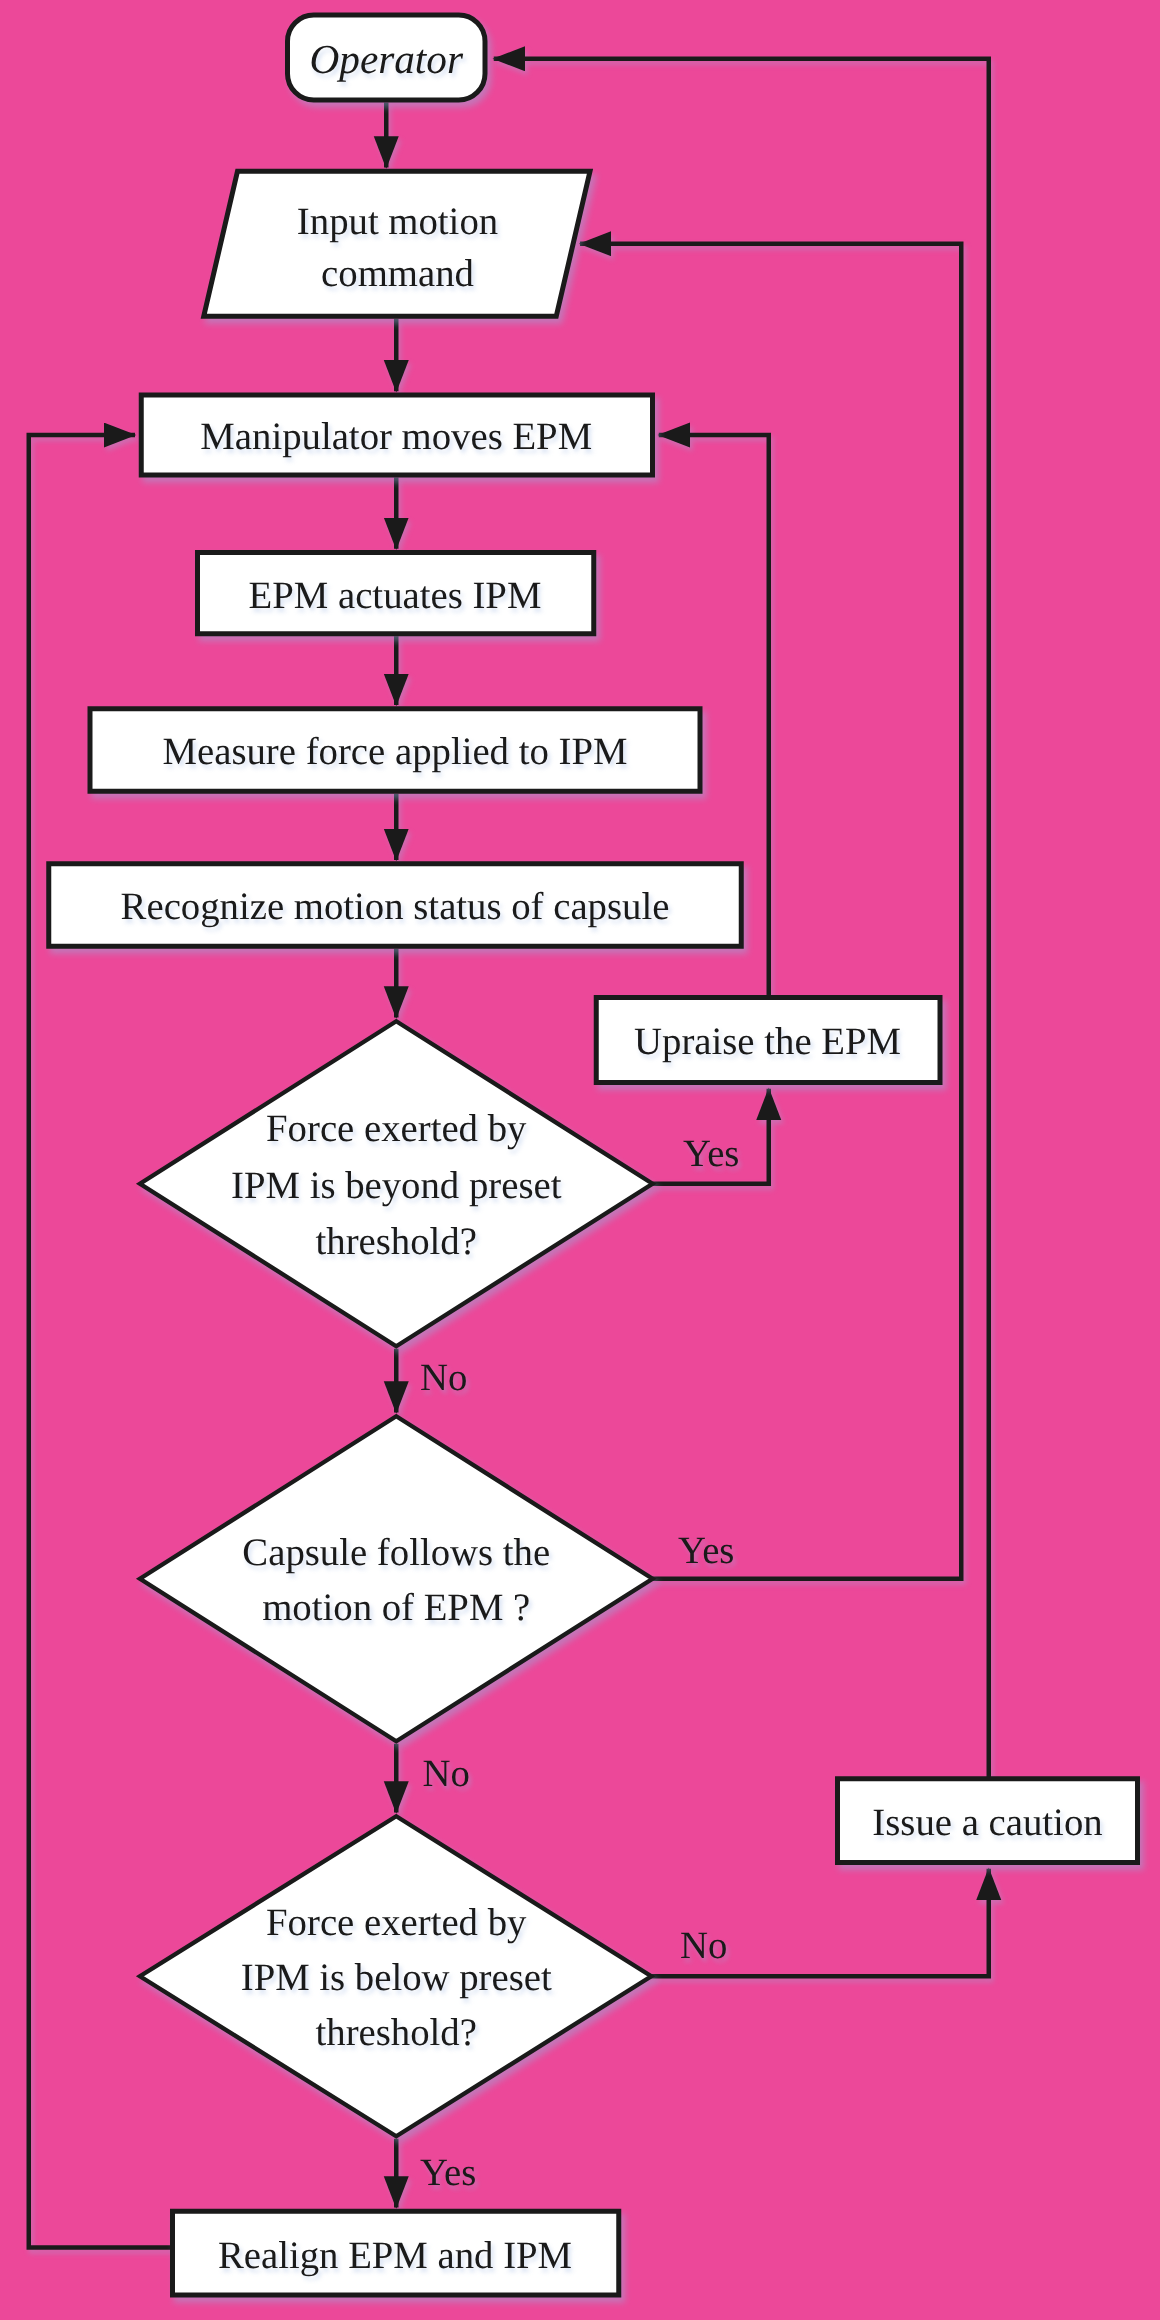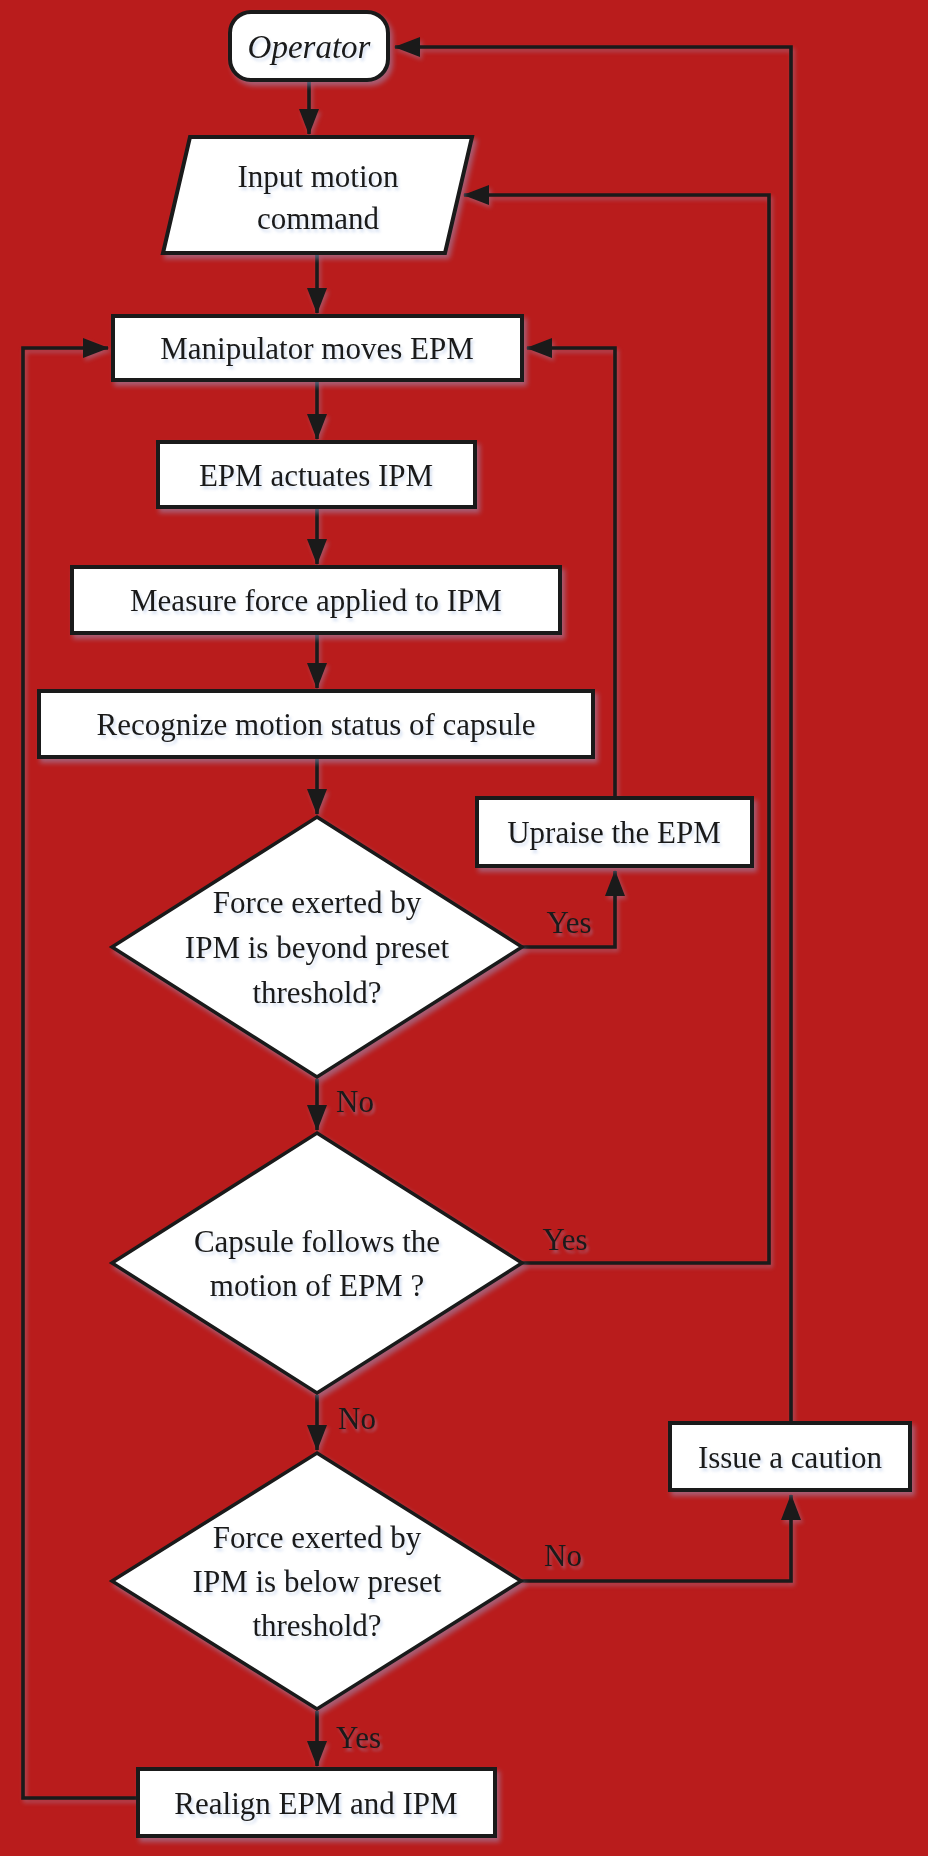--- a/index.html
+++ b/index.html
@@ -1,16 +1,16 @@
 <!DOCTYPE html>
 <html><head>
 <meta charset="utf-8">
 <style>
   html,body{margin:0;padding:0;background:#ffffff;}
-  .stage{position:relative;width:928px;height:1856px;background:#b91c1c;overflow:hidden;}
+  .stage{position:relative;width:928px;height:1856px;background:#ec4899;overflow:hidden;}
   svg{display:block;}
   .shape{fill:#ffffff;stroke:#1a1a1a;filter:drop-shadow(3px 4px 2.5px rgba(148,174,222,0.45));}
   .edge{fill:none;stroke:#1a1a1a;stroke-width:3.6;filter:drop-shadow(2px 3px 2px rgba(148,174,222,0.35));}
   .lbl{font-family:"Liberation Serif","DejaVu Serif",serif;font-size:31px;fill:#1a1a1a;
        filter:drop-shadow(2px 3px 1.5px rgba(148,174,222,0.4));}
   .lbl-mid{text-anchor:middle;}
   .italic{font-style:italic;font-size:33px;}
 </style>
 </head>
 <body>

